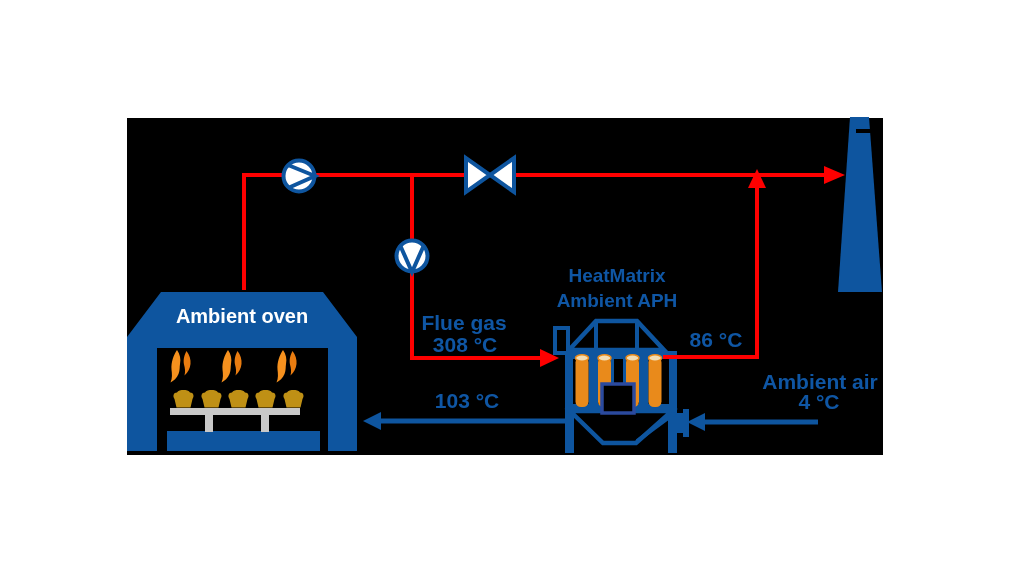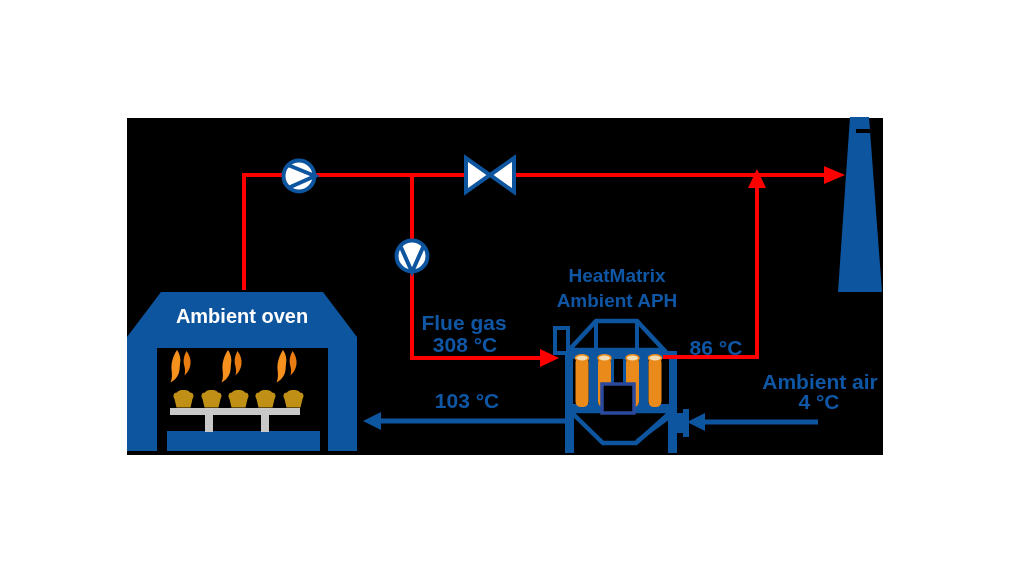--- a/index.html
+++ b/index.html
@@ -163,19 +163,19 @@
   <div class="lbl lbl-oven" style="left:242px;top:305px;">Ambient oven</div>
 
   <div>
     <div class="lbl lbl-aph" style="left:617px;top:264px;">HeatMatrix</div>
     <div class="lbl lbl-aph" style="left:617px;top:289px;">Ambient APH</div>
   </div>
 
   <div class="lbl" style="left:464px;top:311px;">Flue gas</div>
   <div class="lbl" style="left:465px;top:333px;">308 °C</div>
 
-  <div class="lbl" style="left:716px;top:328px;margin-top:8px;">86 °C</div>
+  <div class="lbl" style="left:716px;top:328px;">86 °C</div>
 
   <div class="lbl" style="left:467px;top:389px;">103 °C</div>
 
   <div class="lbl" style="left:820px;top:370px;">Ambient air</div>
   <div class="lbl" style="left:819px;top:390px;">4 °C</div>
 </div>
 
 </body></html>

